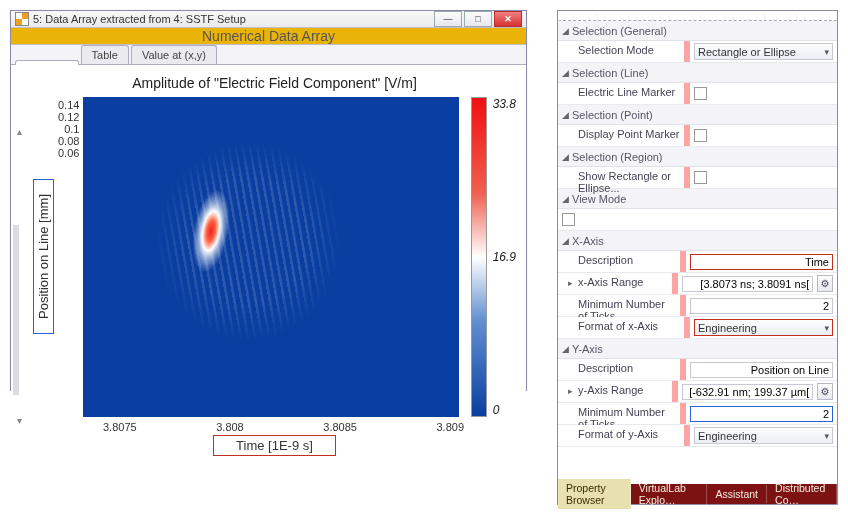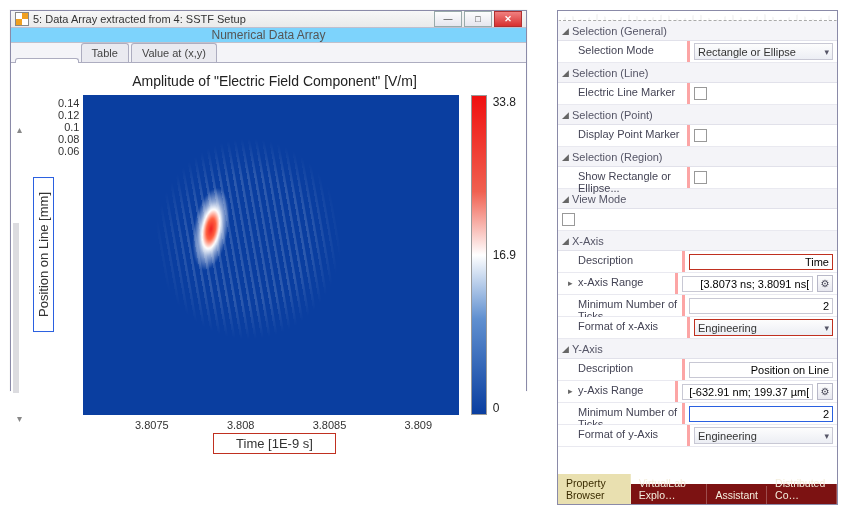--- a/index.html
+++ b/index.html
@@ -9,21 +9,21 @@
   .win { width:530px; height:381px; border:1px solid #8a8aa8; display:flex; flex-direction:column; box-shadow:0 0 0 0.5px rgba(0,0,0,0.05); }
   .titlebar { height:24px; background:linear-gradient(#f7f7f7,#eaeaea); border-bottom:1px solid #bfbfcf; display:flex; align-items:center; padding:0 4px; font-size:11px; color:#333; }
   .tb-icon { width:14px; height:14px; margin-right:4px; background:
      conic-gradient(#f0a020 0 25%, #fff 0 50%, #f0a020 0 75%, #fff 0 100%);
      border:1px solid #888; }
   .tb-title { flex:1 1 auto; }
   .winbtns { display:flex; gap:2px; }
   .winbtn { width:28px; height:16px; border:1px solid #9aa; background:linear-gradient(#fdfdfd,#e6e6ee); display:flex; align-items:center; justify-content:center; font-size:9px; line-height:1; color:#333; }
   .winbtn.close { background:linear-gradient(#f08080,#d83030); border-color:#b03030; color:#fff; font-weight:bold; }
 
-  .subtitle { height:22px; border-bottom:1px solid #c0c0cc; display:flex; align-items:center; justify-content:center; font-size:12px; color:#555; background:#7dd3fc;}
+  .subtitle { height:22px; border-bottom:1px solid #c0c0cc; display:flex; align-items:center; justify-content:center; font-size:14px; color:#555; background:#eab308;}
   .tabs { height:24px; display:flex; align-items:flex-end; background:#f4f4f8; border-bottom:1px solid #adadc0; font-size:11px; padding-left:4px;}
   .tab { padding:3px 10px; border:1px solid #adadc0; border-bottom:none; margin-right:2px; background:#eaeaf0; color:#444; border-radius:3px 3px 0 0; }
   .tab.active { background:#fff; position:relative; top:15px; }
 
   .plotarea { flex:1 1 auto; background:#fff; position:relative; padding:8px 10px 10px 22px; }
   .plottitle { text-align:center; font-size:14px; color:#222; margin:2px 6px 6px 6px; }
   .plotbody { display:flex; align-items:stretch; }
   .ylabel-wrap { display:flex; align-items:center; padding-right:2px; }
   .ylabel { writing-mode:vertical-rl; transform:rotate(180deg); font-size:13px; color:#333; border:1.5px solid #2a60e0; padding:14px 2px; }
   .yaxis { display:flex; flex-direction:column; justify-content:flex-start; align-items:flex-end; padding:2px 4px 2px 2px; font-size:11px; color:#333; }
@@ -31,53 +31,53 @@
   .glow   { position:absolute; left:34%; top:42%; width:56px; height:125px; transform:translate(-50%,-50%) rotate(10deg);
             background:radial-gradient(ellipse 24px 58px at center, #f02020 0%, #ff6040 18%, #ffffff 34%, rgba(255,255,255,0.55) 48%, rgba(255,255,255,0) 72%);
             filter:blur(0.3px); }
   .ripples { position:absolute; inset:0;
              background:repeating-linear-gradient(80deg, rgba(255,255,255,0.26) 0 2px, rgba(255,255,255,0) 3px 7px);
              -webkit-mask:radial-gradient(ellipse 130px 140px at 44% 45%, #000 0%, #000 45%, transparent 72%);
                      mask:radial-gradient(ellipse 130px 140px at 44% 45%, #000 0%, #000 45%, transparent 72%);
              opacity:.55; }
   .colorbar-wrap { display:flex; align-items:stretch; padding-left:12px; }
   .colorbar { width:16px; height:320px; background:linear-gradient(to bottom,#f01010 0%,#f06050 30%,#ffffff 50%,#6090d0 70%,#0a3ea0 100%); border:1px solid #999; }
-  .cbticks { display:flex; flex-direction:column; justify-content:space-between; font-size:12px; color:#222; padding-left:6px;}
-  .xaxis { display:flex; justify-content:space-between; font-size:11px; color:#333; margin:4px 0 2px 0;gap:32px; }
+  .cbticks { display:flex; flex-direction:column; justify-content:space-between; font-size:12px; color:#222; padding-left:6px;font-style:italic;}
+  .xaxis { display:flex; justify-content:space-between; font-size:11px; color:#333; margin:4px 0 2px 0; }
   .xaxis-pad-left { width:70px; flex:none; } 
   .xaxis-ticks { flex:1 1 auto; display:flex; justify-content:space-between; }
   .xaxis-pad-right { width:52px; flex:none; }
   .xlabel-row { text-align:center; }
   .xlabel { display:inline-block; font-size:13px; color:#333; border:1.5px solid #c03020; padding:2px 22px; }
   .arrows { position:absolute; left:6px; top:62px; bottom:40px; width:10px; display:flex; flex-direction:column; justify-content:space-between; color:#888; font-size:10px;}
   .arrows span {line-height:1;}
   .vgray { position:absolute; left:2px; top:160px; width:6px; height:170px; background:#dcdce0; }
 
   
   .panel { width:288px; height:495px; border:1px solid #8a8aa8; display:flex; flex-direction:column; position:relative; background:#fff; }
   .torn { height:10px; border-bottom:1px dashed #aaa; background:
      repeating-linear-gradient(90deg,#fff 0 6px,#f5f5f5 6px 8px);
      clip-path:polygon(0 100%,4% 40%,9% 90%,14% 30%,20% 85%,26% 35%,32% 80%,38% 30%,44% 88%,50% 28%,56% 90%,62% 34%,68% 86%,74% 30%,80% 88%,86% 34%,92% 84%,98% 40%,100% 100%); }
   .grid { flex:1 1 auto; overflow:auto; font-size:11px; color:#333; }
   .sec  { display:flex; align-items:center; height:20px; background:#f4f4f8; border-bottom:1px solid #e1e1ea; padding-left:4px;}
   .sec .caret { width:10px; color:#666; font-size:9px; }
   .sec .label { color:#556; font-size:11px; }
   .row  { display:flex; align-items:stretch; height:22px; border-bottom:1px solid #e9e9f0; }
-  .row .key { width:132px; padding:3px 4px 3px 20px; color:#445; background:#fff; border-right:3px solid #fca5a5;}
+  .row .key { width:132px; padding:3px 4px 3px 20px; color:#445; background:#fff; border-right:6px solid #fca5a5;}
   .row .key .caret { display:inline-block; width:8px; color:#666; font-size:9px; margin-left:-10px; margin-right:2px;}
   .row .val { flex:1 1 auto; padding:2px 4px; display:flex; align-items:center; gap:4px; }
   .row input[type=text] { width:100%; border:1px solid #c8c8d4; font-size:11px; padding:1px 3px; height:16px; background:#fff;text-align:right; }
   .row .combo { flex:1 1 auto; border:1px solid #c8c8d4; height:17px; background:linear-gradient(#fdfdfd,#eceef4); display:flex; align-items:center; padding:0 3px; font-size:11px; position:relative;}
   .row .combo::after { content:"▾"; position:absolute; right:3px; color:#556; font-size:9px;}
   .row .gear { width:18px; height:17px; border:1px solid #b8b8c8; background:linear-gradient(#fdfdfd,#e8e8f0); display:flex; align-items:center; justify-content:center; font-size:10px; color:#445;}
   .row .chk { width:13px; height:13px; border:1px solid #999; background:#fff; }
   .hl-red  { outline:1.5px solid #c03020; outline-offset:-1px; }
   .hl-blue { outline:1.5px solid #2a60e0; outline-offset:-1px; }
 
-  .tabsbar { height:20px; display:flex; background:#7c1212; font-size:10.5px; color:#f4eedd; align-items:flex-end; }
+  .tabsbar { height:20px; display:flex; background:#7c1212; font-size:10.5px; color:#f4eedd; align-items:center; }
   .ptab { padding:3px 8px; border-right:1px solid rgba(255,255,255,.25); display:flex; align-items:center; }
   .ptab.active { background:#e9e0b0; color:#3a2b00; }
 </style>
 </head>
 <body>
 
 <div class="win">
   <div class="titlebar">
     <div class="tb-icon"></div>
     <div class="tb-title">5: Data Array extracted from 4: SSTF Setup</div>

